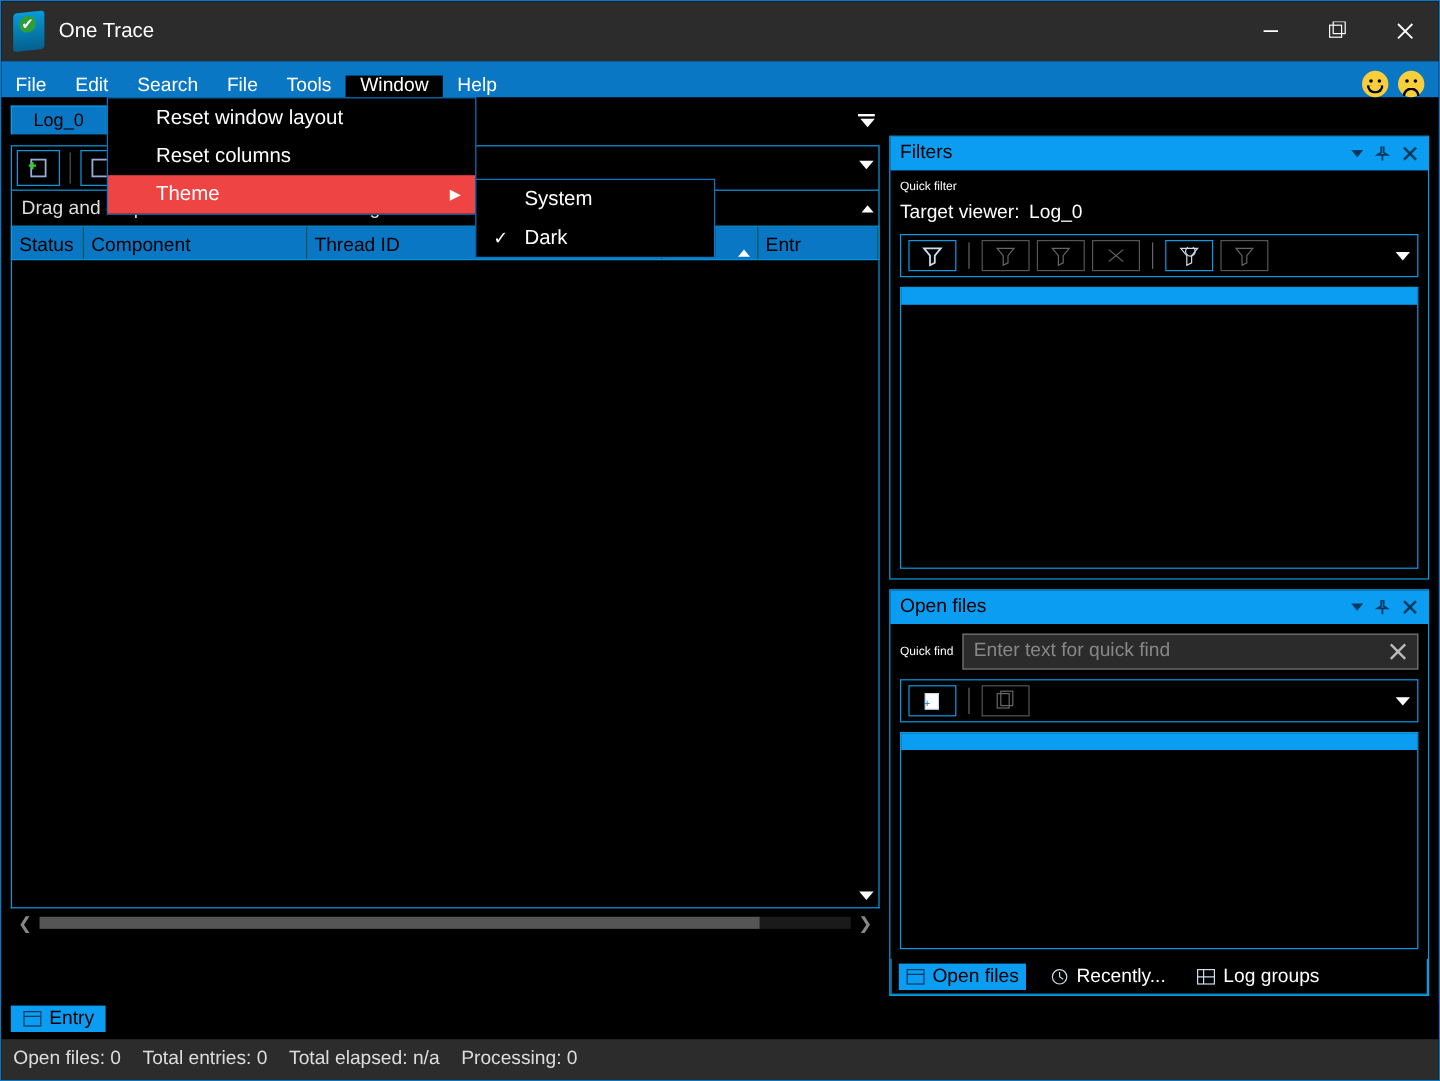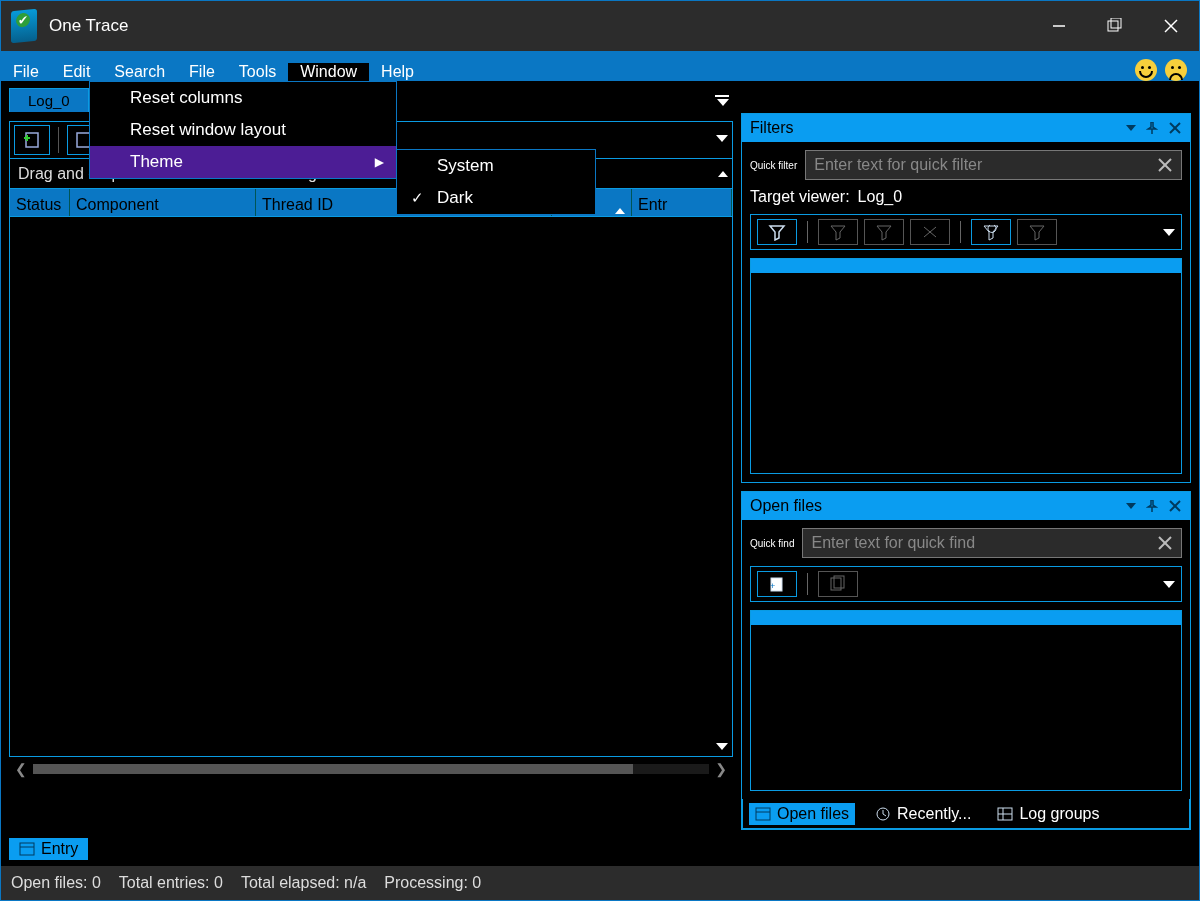--- a/index.html
+++ b/index.html
@@ -53,21 +53,21 @@
   .face.sad::before{ width:3px;height:3px;background:#000;border-radius:50%; left:6px; top:7px; box-shadow:7px 0 #000;}
   .face.sad::after{ width:10px;height:5px;border:2px solid #000;border-bottom:none;border-radius:10px 10px 0 0; left:4px; top:14px;}
   
   .dropdown {
     position:absolute; background:#000; border:1px solid #0a77c4;
     min-width: 300px;
     z-index: 100;
   }
   .dropdown.window-menu { left:88px; top:80px; width:308px; }
   .dropdown-item { padding:6px 14px 6px 40px; font-size:17px; color:#fff; display:flex; align-items:center; position:relative; }
-  .dropdown-item.hover { background:#4c1d95; }
+  .dropdown-item.hover { background:#ef4444; }
   .dropdown-item .arrow { position:absolute; right:12px; font-size:12px; }
   .dropdown.sub { left:395px; top:148px; width:200px; min-width:200px; }
   .check-mark { position:absolute; left:14px; font-size:15px; }
   
   .main-area {
     position:absolute; left:0; top:80px; right:0; bottom:70px;
     display:flex;
   }
   .left-pane { width:740px; position:relative; padding:4px 8px 0 8px;}
   .right-pane { flex:1; padding:4px 8px 0 0; display:flex; flex-direction:column; gap:8px;margin-top:28px; }
@@ -225,24 +225,24 @@
       <span>Help</span>
     </div>
   <div class="face-icons">
     <div class="face happy"></div>
     <div class="face sad"></div>
   </div>
 </div>
 
 <div class="dropdown window-menu">
   <div class="dropdown-item">
+    <span>Reset window layout</span>
+  </div>
+  <div class="dropdown-item">
     <span>Reset columns</span>
-  </div>
-  <div class="dropdown-item">
-    <span>Reset window layout</span>
   </div>
   <div class="dropdown-item hover">
     <span>Theme</span>
     <span class="arrow">▶</span>
   </div>
 </div>
 
 <div class="dropdown sub">
   <div class="dropdown-item">
     <span>System</span>
@@ -365,27 +365,20 @@
             </svg>
           <svg width="14" height="14">
               <line x1="2" y1="2" x2="12" y2="12" class="x-icon"></line>
               <line x1="12" y1="2" x2="2" y2="12" class="x-icon"></line>
             </svg>
         </div>
       </div>
       <div class="panel-body">
         <div class="quick-row">
           <span class="quick-label">Quick filter</span>
-          <div class="quick-input">
-            <span>Enter text for quick filter</span>
-            <svg class="quick-clear" width="20" height="20">
-                <line x1="4" y1="4" x2="16" y2="16" class="x-icon light"></line>
-                <line x1="16" y1="4" x2="4" y2="16" class="x-icon light"></line>
-              </svg>
-          </div>
         </div>
         <div class="target-row">
           <span>Target viewer:</span>
           <span>Log_0</span>
         </div>
         <div class="filter-tb">
           <div class="ftb-btn active">
               <svg width="20" height="18">
                 <path d="M3 3h14l-5 6v6l-4 2v-8z" stroke="#cde" fill="none" stroke-width="1.5"></path>
               </svg>

